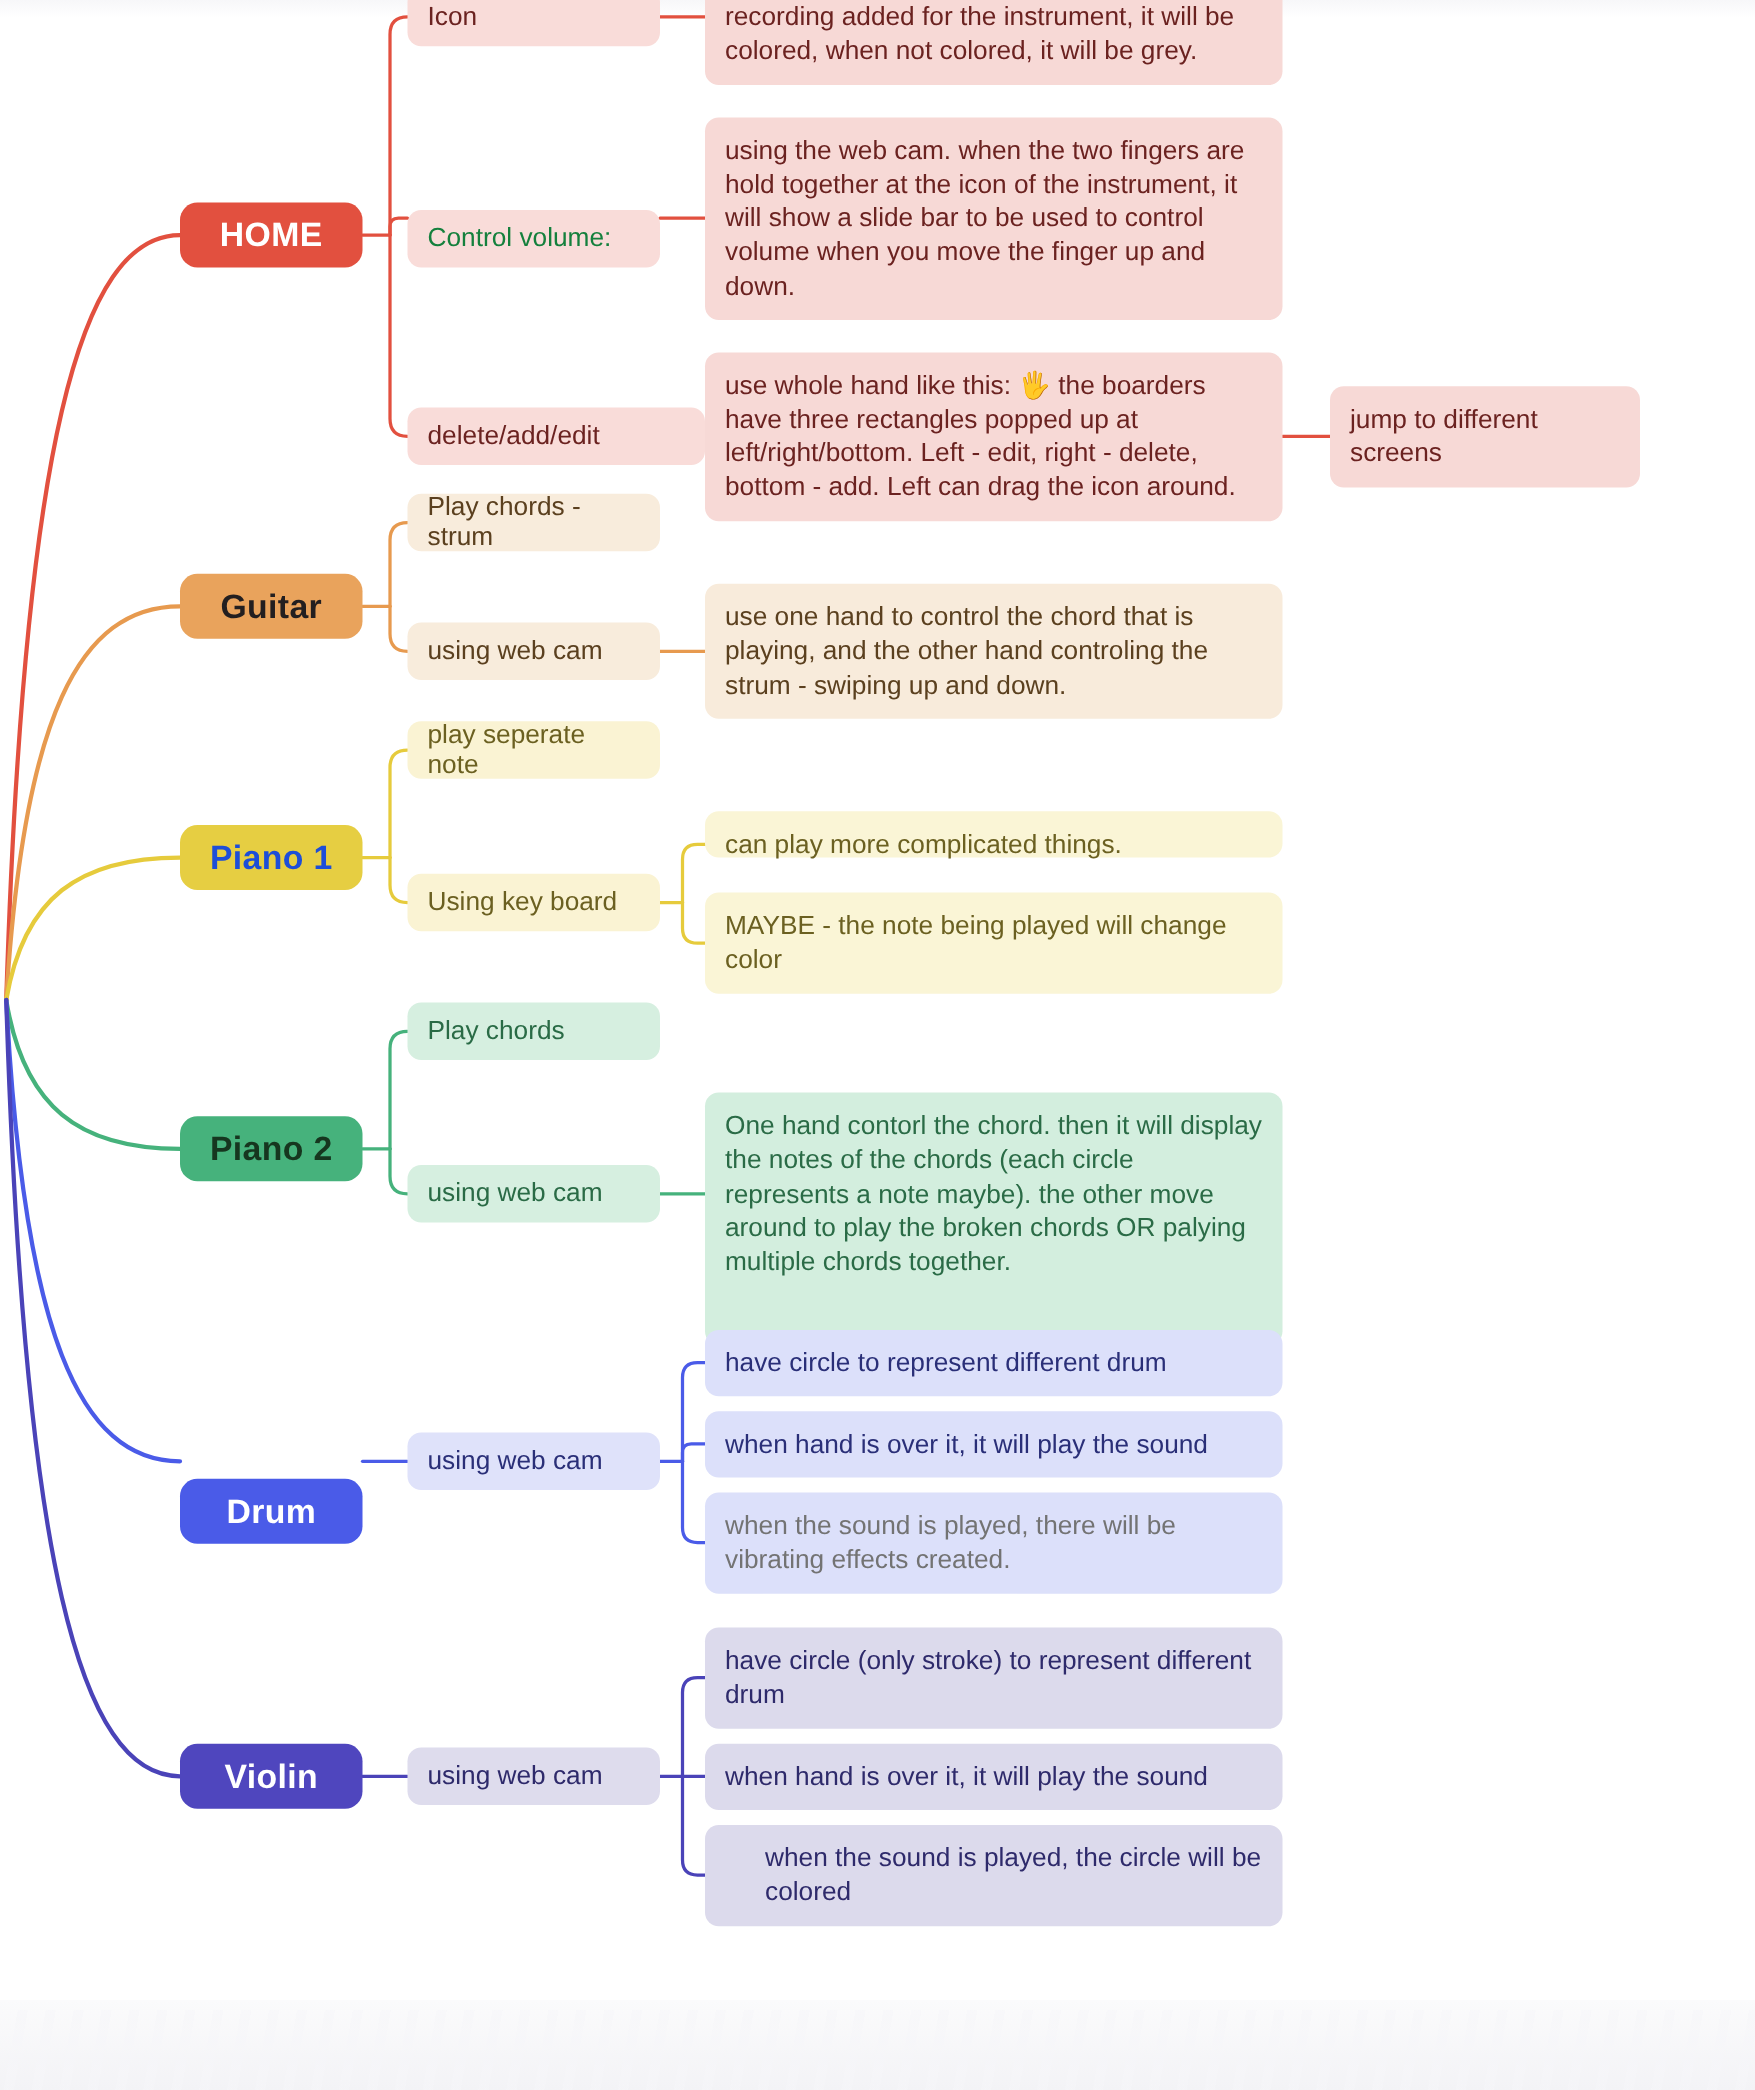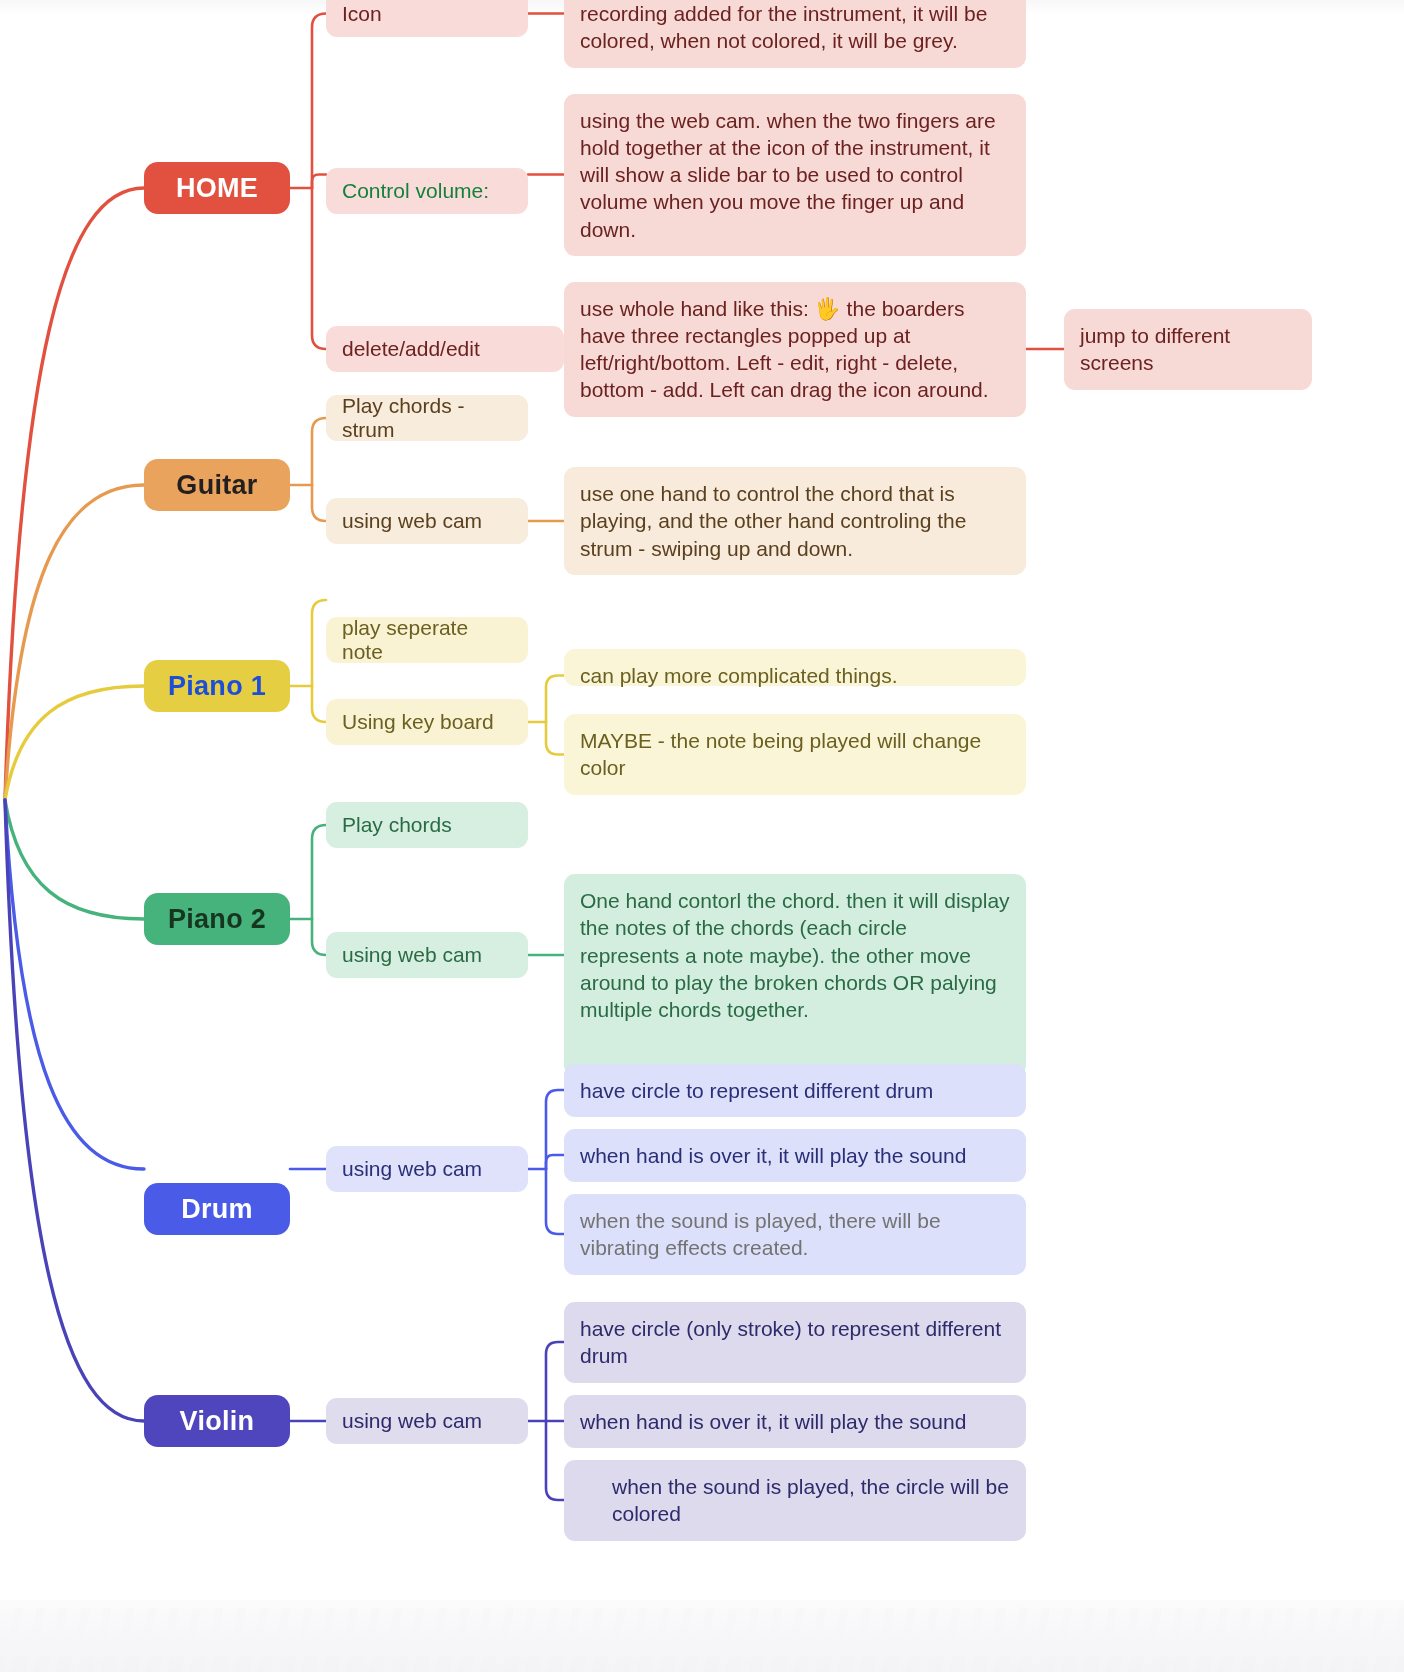--- a/index.html
+++ b/index.html
@@ -114,21 +114,21 @@
       <div class="node leaf-node" style="left: 1064px; top: 308.5px; width: 248px; height: 81px; background: rgb(247, 217, 214); color: rgb(107, 34, 32);">
         <span class="txt">jump to different screens</span>
       </div>
       <div class="node root-node" style="left: 144px; top: 459px; width: 146px; height: 52px; background: rgb(233, 163, 92); color: rgb(35, 31, 32);">Guitar</div>
       <div class="node mid-node" style="left: 326px; top: 395px; width: 202px; height: 46px; background: rgb(248, 236, 220); color: rgb(91, 64, 31);">Play chords - strum</div>
       <div class="node mid-node" style="left: 326px; top: 498px; width: 202px; height: 46px; background: rgb(248, 236, 220); color: rgb(91, 64, 31);">using web cam</div>
       <div class="node leaf-node" style="left: 564px; top: 467px; width: 462px; height: 108px; background: rgb(248, 235, 219); color: rgb(91, 64, 31);">
         <span class="txt">use one hand to control the chord that is playing, and the other hand controling the strum - swiping up and down.</span>
       </div>
       <div class="node root-node" style="left: 144px; top: 660px; width: 146px; height: 52px; background: rgb(230, 206, 66); color: #1d4ed8;">Piano 1</div>
-      <div class="node mid-node" style="left: 326px; top: 577px; width: 202px; height: 46px; background: rgb(250, 243, 211); color: rgb(107, 96, 33); margin-top: 40px;">play seperate note</div>
+      <div class="node mid-node" style="left: 326px; top: 577px; width: 202px; height: 46px; background: rgb(250, 243, 211); color: rgb(107, 96, 33);">play seperate note</div>
       <div class="node mid-node" style="left: 326px; top: 699px; width: 202px; height: 46px; background: rgb(250, 243, 211); color: rgb(107, 96, 33);">Using key board</div>
       <div class="node leaf-node" style="left: 564px; top: 649px; width: 462px; height: 37px; background: rgb(250, 245, 214); color: rgb(107, 96, 33);">
         <span class="txt">can play more complicated things.</span>
       </div>
       <div class="node leaf-node" style="left: 564px; top: 714px; width: 462px; height: 81px; background: rgb(250, 245, 214); color: rgb(107, 96, 33);">
         <span class="txt">MAYBE - the note being played will change color</span>
       </div>
       <div class="node root-node" style="left: 144px; top: 893px; width: 146px; height: 52px; background: rgb(70, 178, 124); color: rgb(22, 54, 31);">Piano 2</div>
       <div class="node mid-node" style="left: 326px; top: 802px; width: 202px; height: 46px; background: rgb(214, 239, 224); color: rgb(42, 107, 70);">Play chords</div>
       <div class="node mid-node" style="left: 326px; top: 932px; width: 202px; height: 46px; background: rgb(214, 239, 224); color: rgb(42, 107, 70);">using web cam</div>

